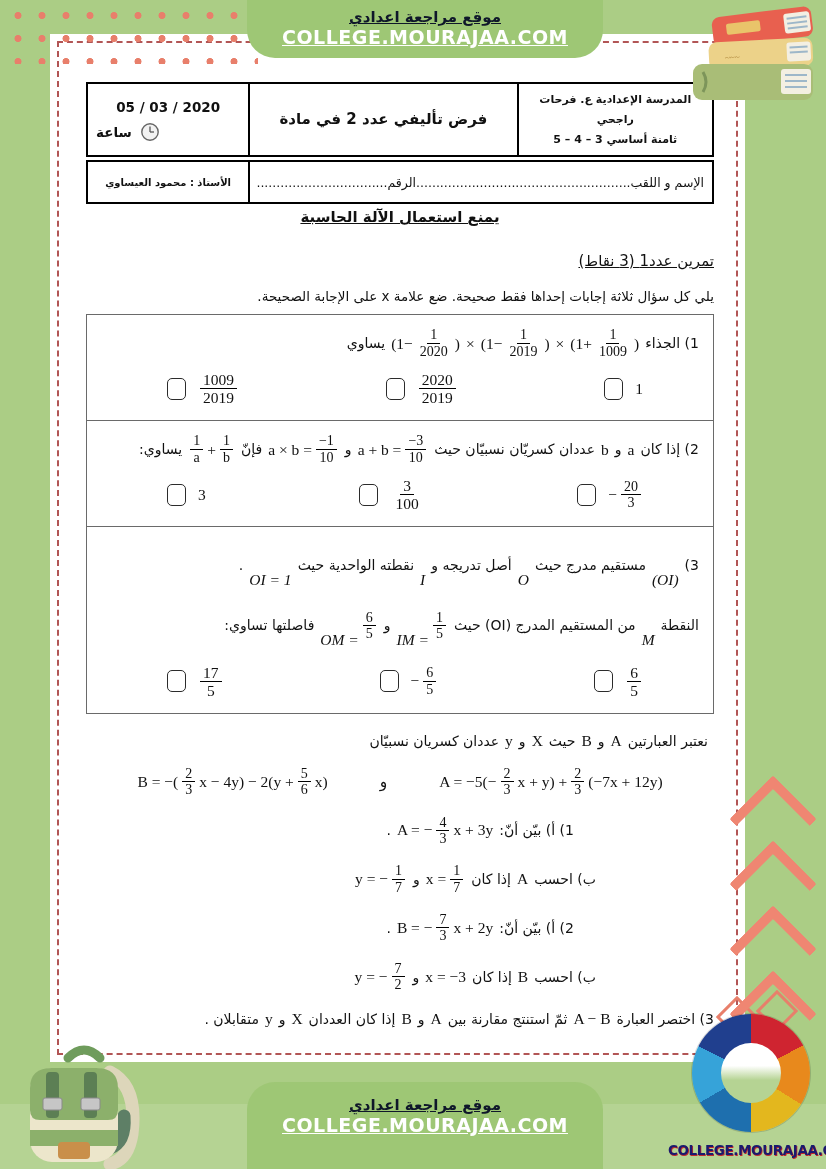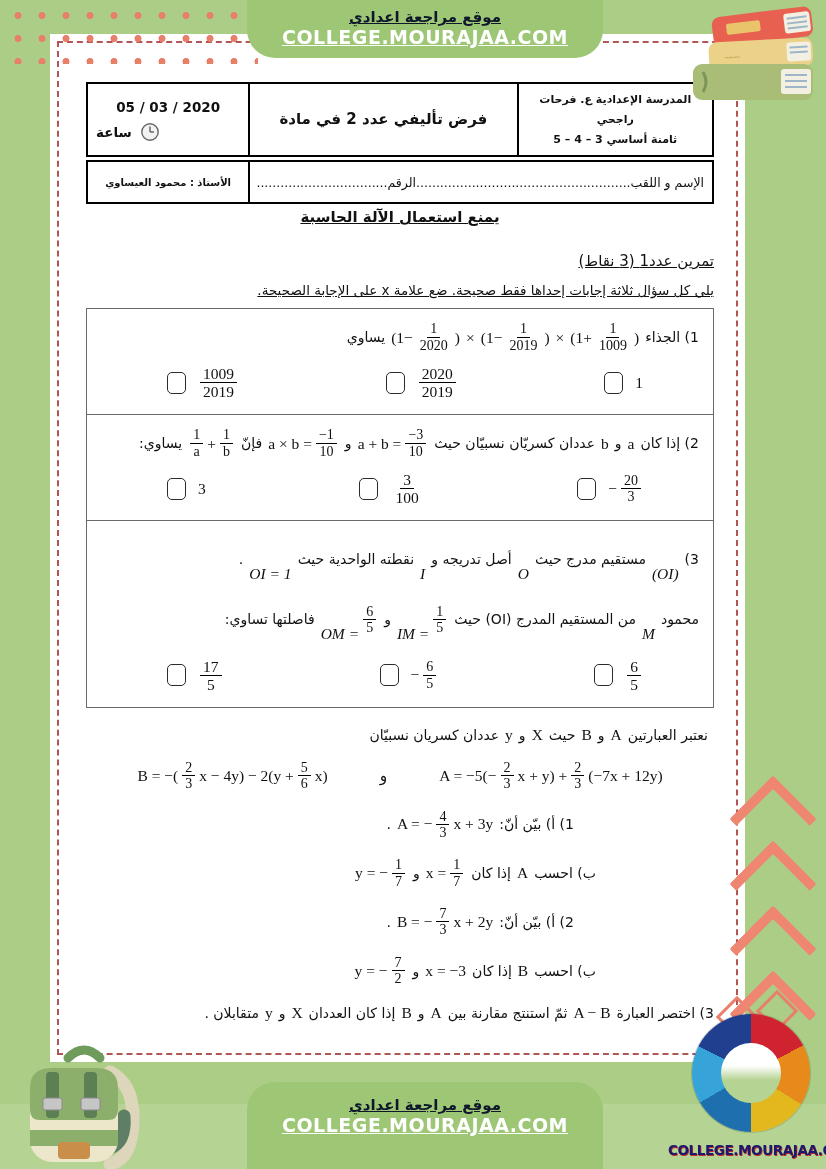--- a/index.html
+++ b/index.html
@@ -58,21 +58,21 @@
   .subject{width:43%;font-weight:bold;font-size:15px;line-height:1.9;gap:36px;}
   .datec{width:26%;font-weight:bold;font-size:13.5px;line-height:1.8;padding-left:8px;}
   .hrow1 .hcell{min-height:64px;}
   .hrow2 .hcell{min-height:40px;}
   .names{width:74%;font-size:12.5px;direction:rtl;flex-direction:row;align-items:center;justify-content:flex-start;white-space:nowrap;overflow:hidden;}
   .teacher{width:26%;font-weight:bold;font-size:10px;align-items:center;}
   .clockline{display:flex;align-items:center;justify-content:flex-end;gap:8px;direction:rtl;}
   
   .notice{text-align:center;font-weight:bold;text-decoration:underline;font-size:15px;margin-top:4px;direction:rtl;}
   .extitle{direction:rtl;font-weight:normal;text-decoration:underline;font-size:15px;margin-top:26px;}
-  .instruction{direction:rtl;font-size:13.5px;margin-top:12px;text-decoration:underline;}
+  .instruction{direction:rtl;font-size:13.5px;margin-top:18px;}
   .mcqbox{border:1.5px solid #6a6a6a;margin-top:10px;}
   .mcq-sec{padding:12px 14px 10px;}
   .mcq-sec + .mcq-sec{border-top:1.5px solid #6a6a6a;}
   .qline{direction:rtl;display:flex;align-items:center;flex-wrap:wrap;gap:6px;font-size:14px;line-height:1.5;}
   .qline + .qline{margin-top:8px;}
   .math{direction:ltr;unicode-bidi:isolate;font-family:"Liberation Serif","DejaVu Serif",serif;
     display:inline-flex;align-items:center;gap:2px;font-size:15.5px;}
   .it{font-style:italic;margin-top:29px;}
   .frac{display:inline-flex;flex-direction:column;align-items:center;line-height:1.1;margin:0 2px;text-align:center;font-size:14px;}
   .frac .fn{display:block;border-bottom:1.2px solid #000;padding:0 3px;}
@@ -287,21 +287,21 @@
           <span class="math it">(OI)</span>
           <span>مستقيم مدرج حيث</span>
           <span class="math it">O</span>
           <span>أصل تدريجه و</span>
           <span class="math it">I</span>
           <span>نقطته الواحدية حيث</span>
           <span class="math it">OI = 1</span>
           <span>.</span>
         </div>
         <div class="qline">
-          <span>محمود</span>
+          <span>النقطة</span>
           <span class="math it">M</span>
           <span>من المستقيم المدرج (OI) حيث</span>
           <span class="math">
             <span class="it">IM =</span>
             <span class="frac">
                 <span class="fn">1</span>
                 <span class="fd">5</span>
               </span>
           </span>
           <span>و</span>

